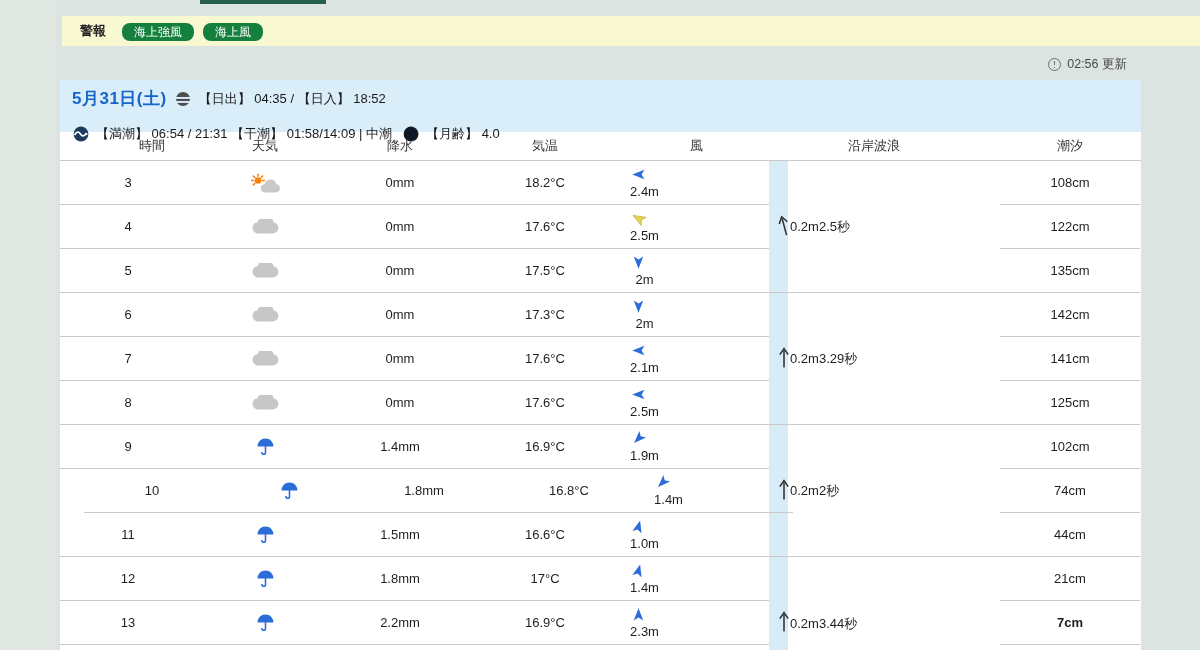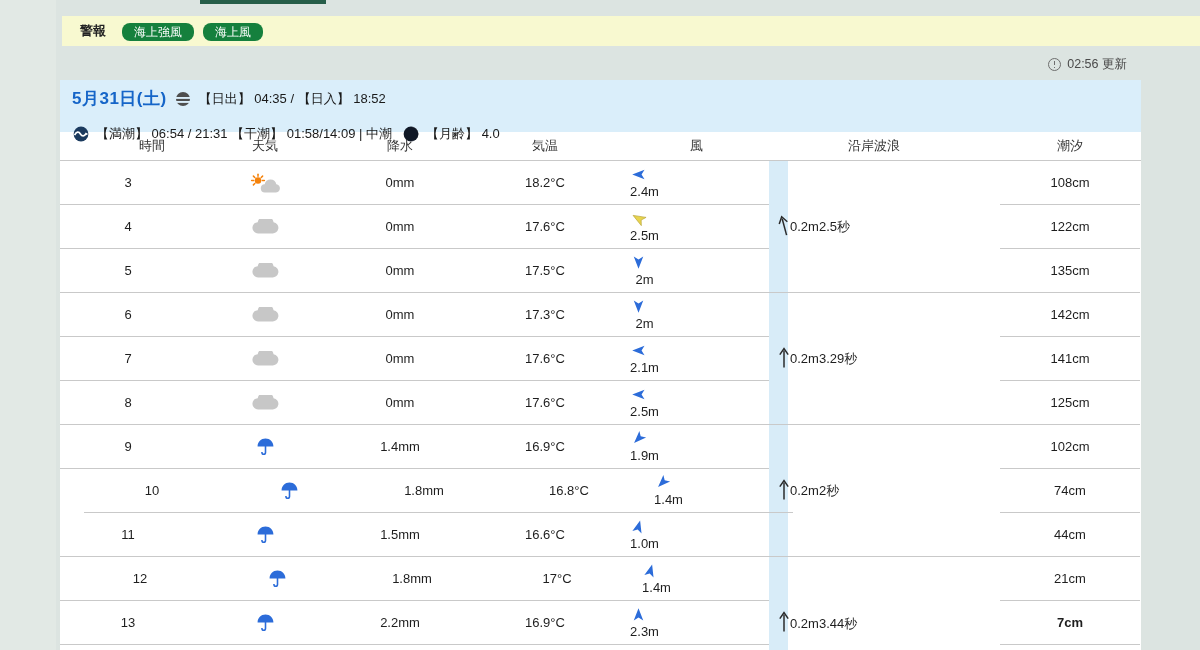--- a/index.html
+++ b/index.html
@@ -267,21 +267,21 @@
           <div class="cell">1.5mm</div>
           <div class="cell">16.6°C</div>
           <div class="cell cell-wind">
             <span><svg width="15" height="15" viewBox="0 0 24 24" style="transform:rotate(15deg)">
                 <path d="M12 2 L19.6 21.6 L12 16.9 L4.4 21.6 Z" fill="#2c6cd9"></path>
               </svg></span>
             <span class="wind-label">1.0m</span>
           </div>
         </div>
         <div class="tide-cell" style="top: 352px;">44cm</div>
-        <div class="row-left" style="top: 396px; padding-left: 12px;">
+        <div class="row-left" style="top: 396px;">
           <div class="cell">12</div>
           <div class="cell cell-icon">
             <svg width="19" height="21" viewBox="0 0 24 24">
               <path fill="#2c6cd9" d="M12 2C6.48 2 2 6.48 2 12h9v7.5a1.25 1.25 0 0 1-2.5 0V19H6.5v.5a3.25 3.25 0 0 0 6.5 0V12h9c0-5.52-4.48-10-10-10z"></path>
             </svg>
           </div>
           <div class="cell">1.8mm</div>
           <div class="cell">17°C</div>
           <div class="cell cell-wind">
             <span><svg width="15" height="15" viewBox="0 0 24 24" style="transform:rotate(15deg)">

